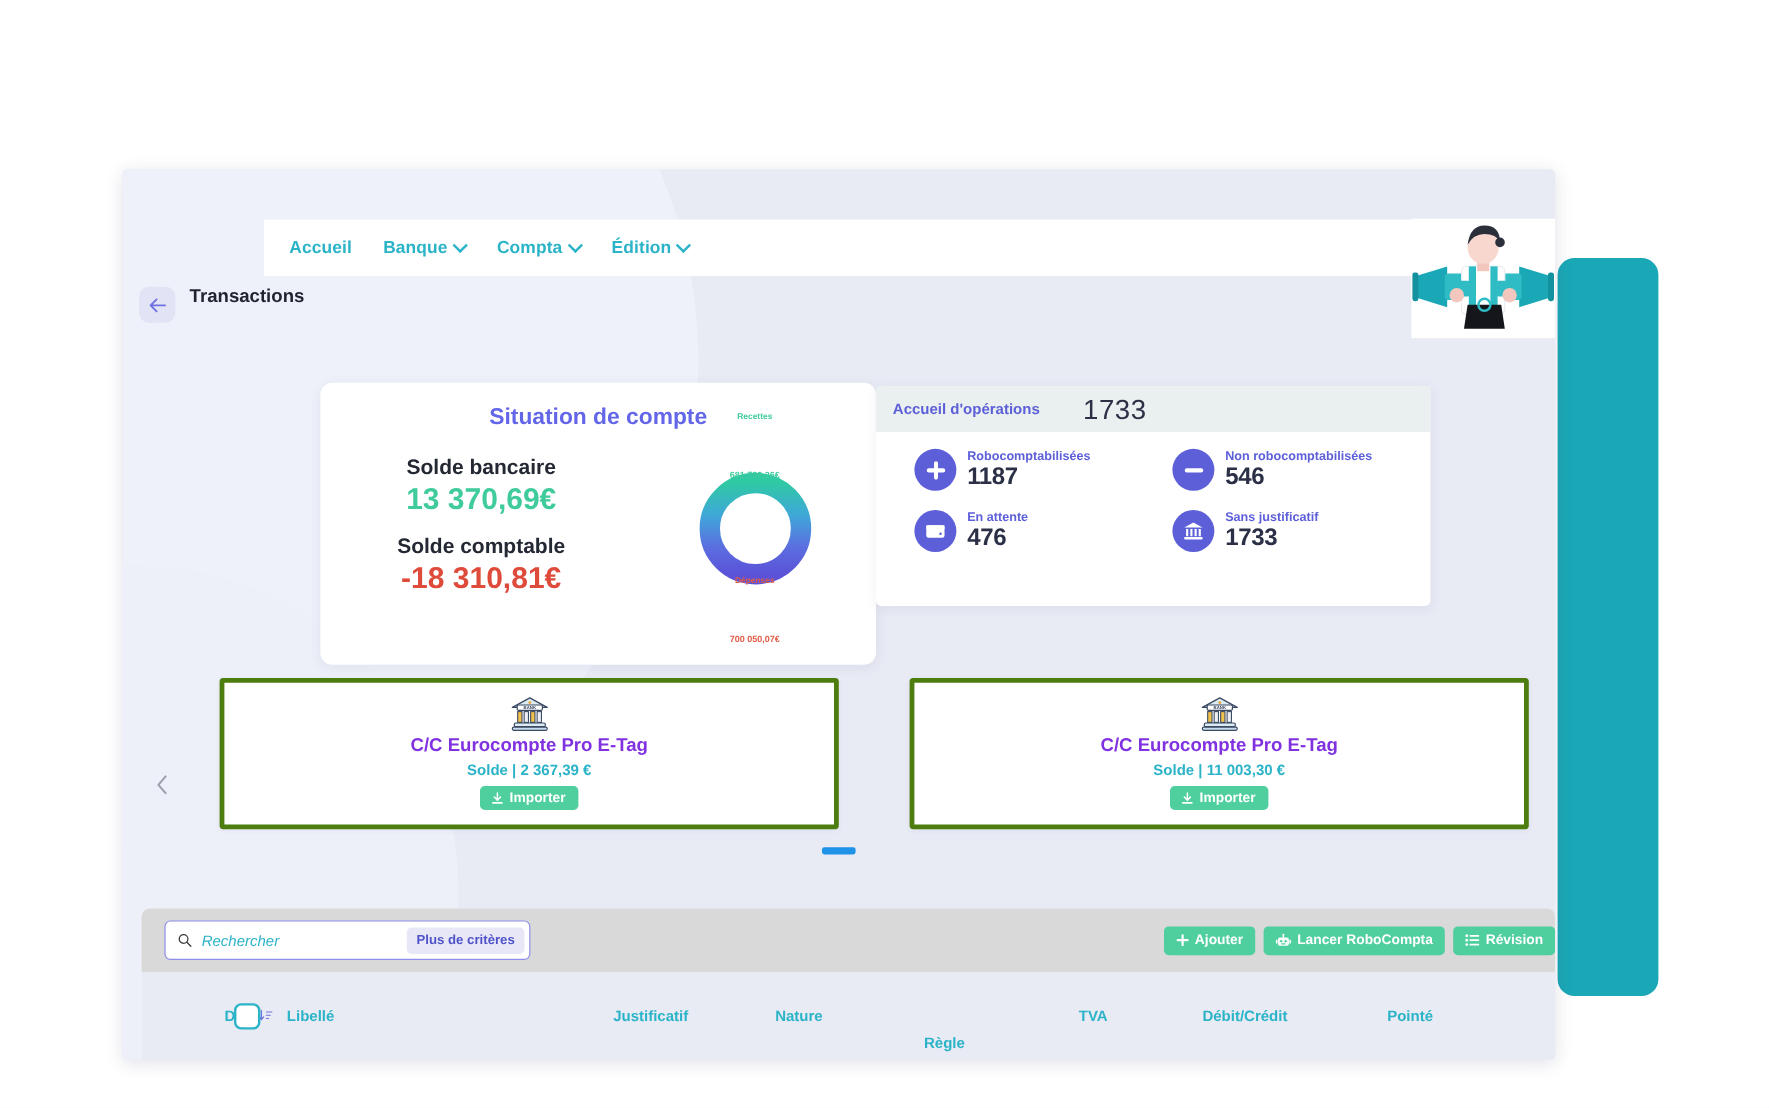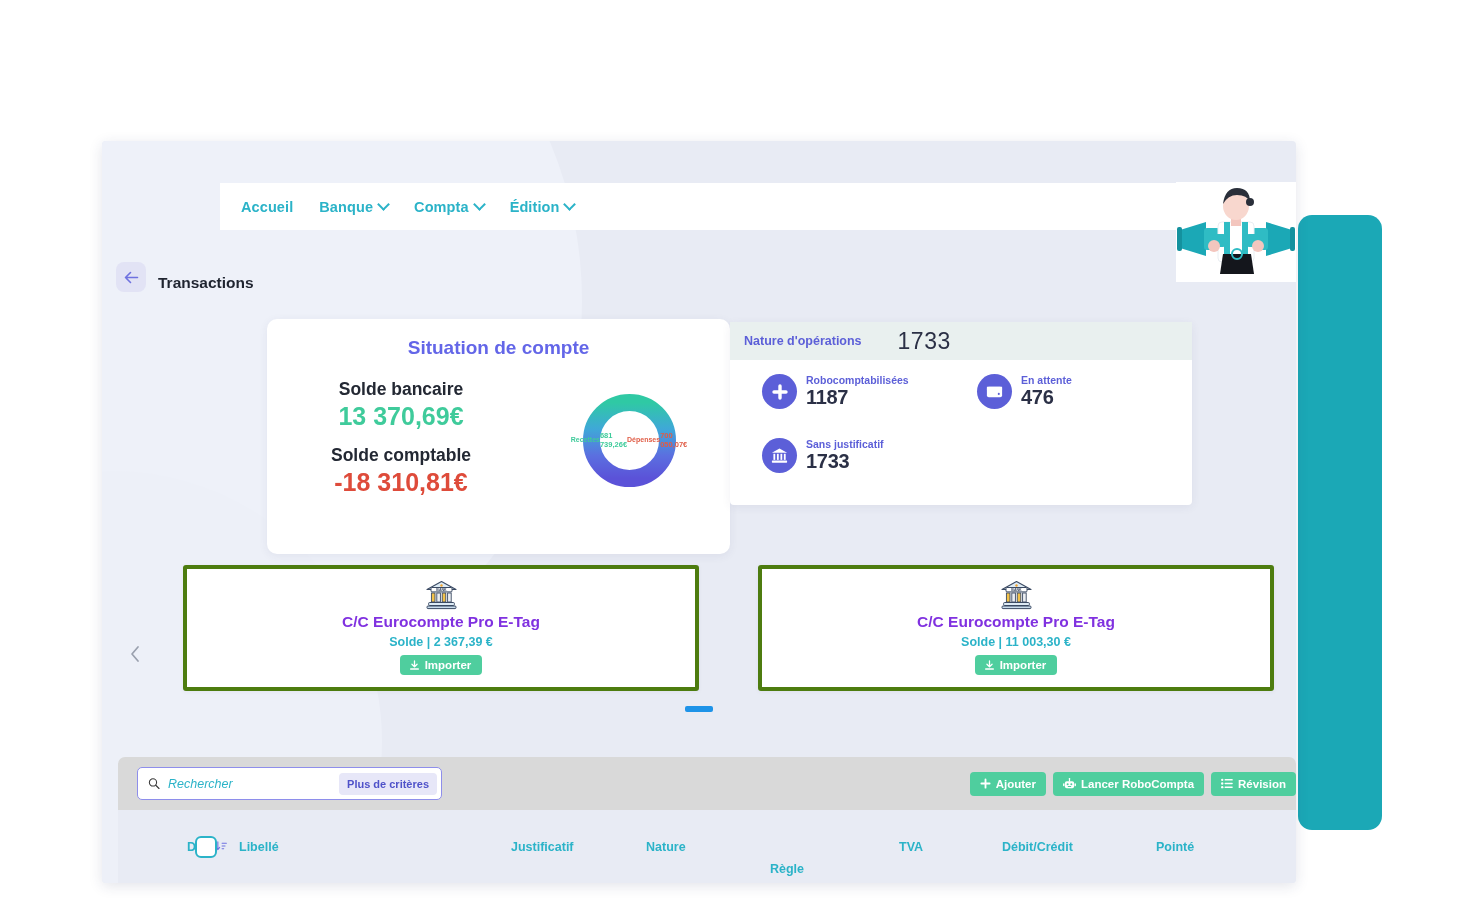--- a/index.html
+++ b/index.html
@@ -49,21 +49,21 @@
   .chev::after{
     content:""; position:absolute; left:0; top:0;
     width:7px; height:7px; border-right:2px solid #2BB3C8; border-bottom:2px solid #2BB3C8;
     transform:rotate(45deg);
   }
 
   
   .illo { position:absolute; right:0px; top:-1px; width:120px; height:100px; z-index:7; }
 
   
-  .title-row { position:absolute; left:14px; top:98px; display:flex; align-items:flex-end; gap:12px; z-index:4;margin-top:23px;}
+  .title-row { position:absolute; left:14px; top:98px; display:flex; align-items:flex-start; gap:12px; z-index:4;}
   .back-btn {
     width:30px;height:30px;border-radius:8px;background:#E2E3F5;
     display:flex;align-items:center;justify-content:center;cursor:pointer;
   }
   .page-title { font-size:15.5px; font-weight:700; color:#1F2430; }
 
   
   .summary-zone { position:absolute; left:0; top:155px; width:100%; height:235px; z-index:3; }
 
   .card-situation {
@@ -79,42 +79,43 @@
   .sold-val { font-size:25px; font-weight:700; margin-top:2px; }
   .sold-val.pos { color:#3FCB9B; }
   .sold-val.neg { color:#DE4B3A; }
   .sold-gap { height:14px; }
 
   .donut-wrap { position:absolute; left:282px; top:60px; width:160px; }
   .donut { position:relative; width:97px; height:97px; margin:13px auto 0; }
   .donut svg { display:block; }
   .donut-inner {
     position:absolute; left:0; top:0; width:97px; height:97px;
-    display:flex; flex-direction:row; align-items:center; justify-content:center;
+    display:flex; flex-direction:column; align-items:center; justify-content:center;
     line-height:1.15;
+    gap:40px;
   }
   .dl { font-size:7px; font-weight:700; }
   .dv { font-size:7.5px; font-weight:700; }
   .dl.rec, .dv.rec { color:#3FCB9B; }
   .dl.dep, .dv.dep { color:#E05C46; }
   .dgap { height:5px; }
 
   .card-ops {
     position:absolute; left:628px; top:26px; width:462px; height:183px;
     background:#fff; border-radius:4px; box-shadow:0 2px 10px rgba(50,60,100,.07);
   }
   .ops-header {
     height:38px; background:#E9F0EF; display:flex; align-items:center; gap:36px;
     padding-left:14px;
   }
   .ops-header-label { font-size:12.5px; font-weight:700; color:#5C5FD8; }
   .ops-header-value { font-size:23px; font-weight:400; color:#2B3046; letter-spacing:.5px; }
   .ops-grid {
     display:grid; grid-template-columns:1fr 1fr; grid-template-rows:auto auto;
-    padding:14px 0 0 32px; row-gap:29px;
+    padding:14px 0 0 32px; row-gap:16px;
   }
   .op-item { display:flex; align-items:center; gap:9px; }
   .op-icon {
     width:35px;height:35px;border-radius:50%;background:#5C5FD8;
     display:flex;align-items:center;justify-content:center;flex:0 0 auto;
   }
   .op-txt { display:flex; flex-direction:column; line-height:1.05; }
   .op-label { font-size:10.5px; color:#5C5FD8; font-weight:600; }
   .op-value { font-size:20px; color:#2B3046; font-weight:700; letter-spacing:-.3px; }
 
@@ -294,37 +295,48 @@
               <div class="dgap"></div>
               <div class="dl dep">Dépenses</div>
               <div class="dv dep">700 050,07€</div>
             </div>
           </div>
         </div>
       </div>
 
       <div class="card-ops">
         <div class="ops-header">
-          <div class="ops-header-label">Nature d'opérations</div>
+          <div class="ops-header-label">Accueil d'opérations</div>
           <div class="ops-header-value">1733</div>
         </div>
         <div class="ops-grid">
 
           <div class="op-item">
             <div class="op-icon">
               <svg width="18" height="18" viewBox="0 0 18 18">
                   <path d="M9 3 V15 M3 9 H15" stroke="#fff" stroke-width="3.4" stroke-linecap="round"></path>
                 </svg>
             </div>
             <div class="op-txt">
               <span class="op-label">Robocomptabilisées</span>
               <span class="op-value">1187</span>
             </div>
           </div>
 
+          <div class="op-item">
+            <div class="op-icon">
+              <svg width="18" height="18" viewBox="0 0 18 18">
+                  <path d="M3 9 H15" stroke="#fff" stroke-width="3.4" stroke-linecap="round"></path>
+                </svg>
+            </div>
+            <div class="op-txt">
+              <span class="op-label">Non robocomptabilisées</span>
+              <span class="op-value">546</span>
+            </div>
+          </div>
 
           <div class="op-item">
             <div class="op-icon">
               <svg width="19" height="19" viewBox="0 0 20 20">
                 <rect x="2" y="5" width="16" height="11" rx="2" fill="#fff"></rect>
                 <rect x="2" y="5" width="16" height="3.2" fill="#fff"></rect>
                 <circle cx="14.5" cy="12.5" r="1.1" fill="#5C5FD8"></circle>
               </svg>
             </div>
             <div class="op-txt">

